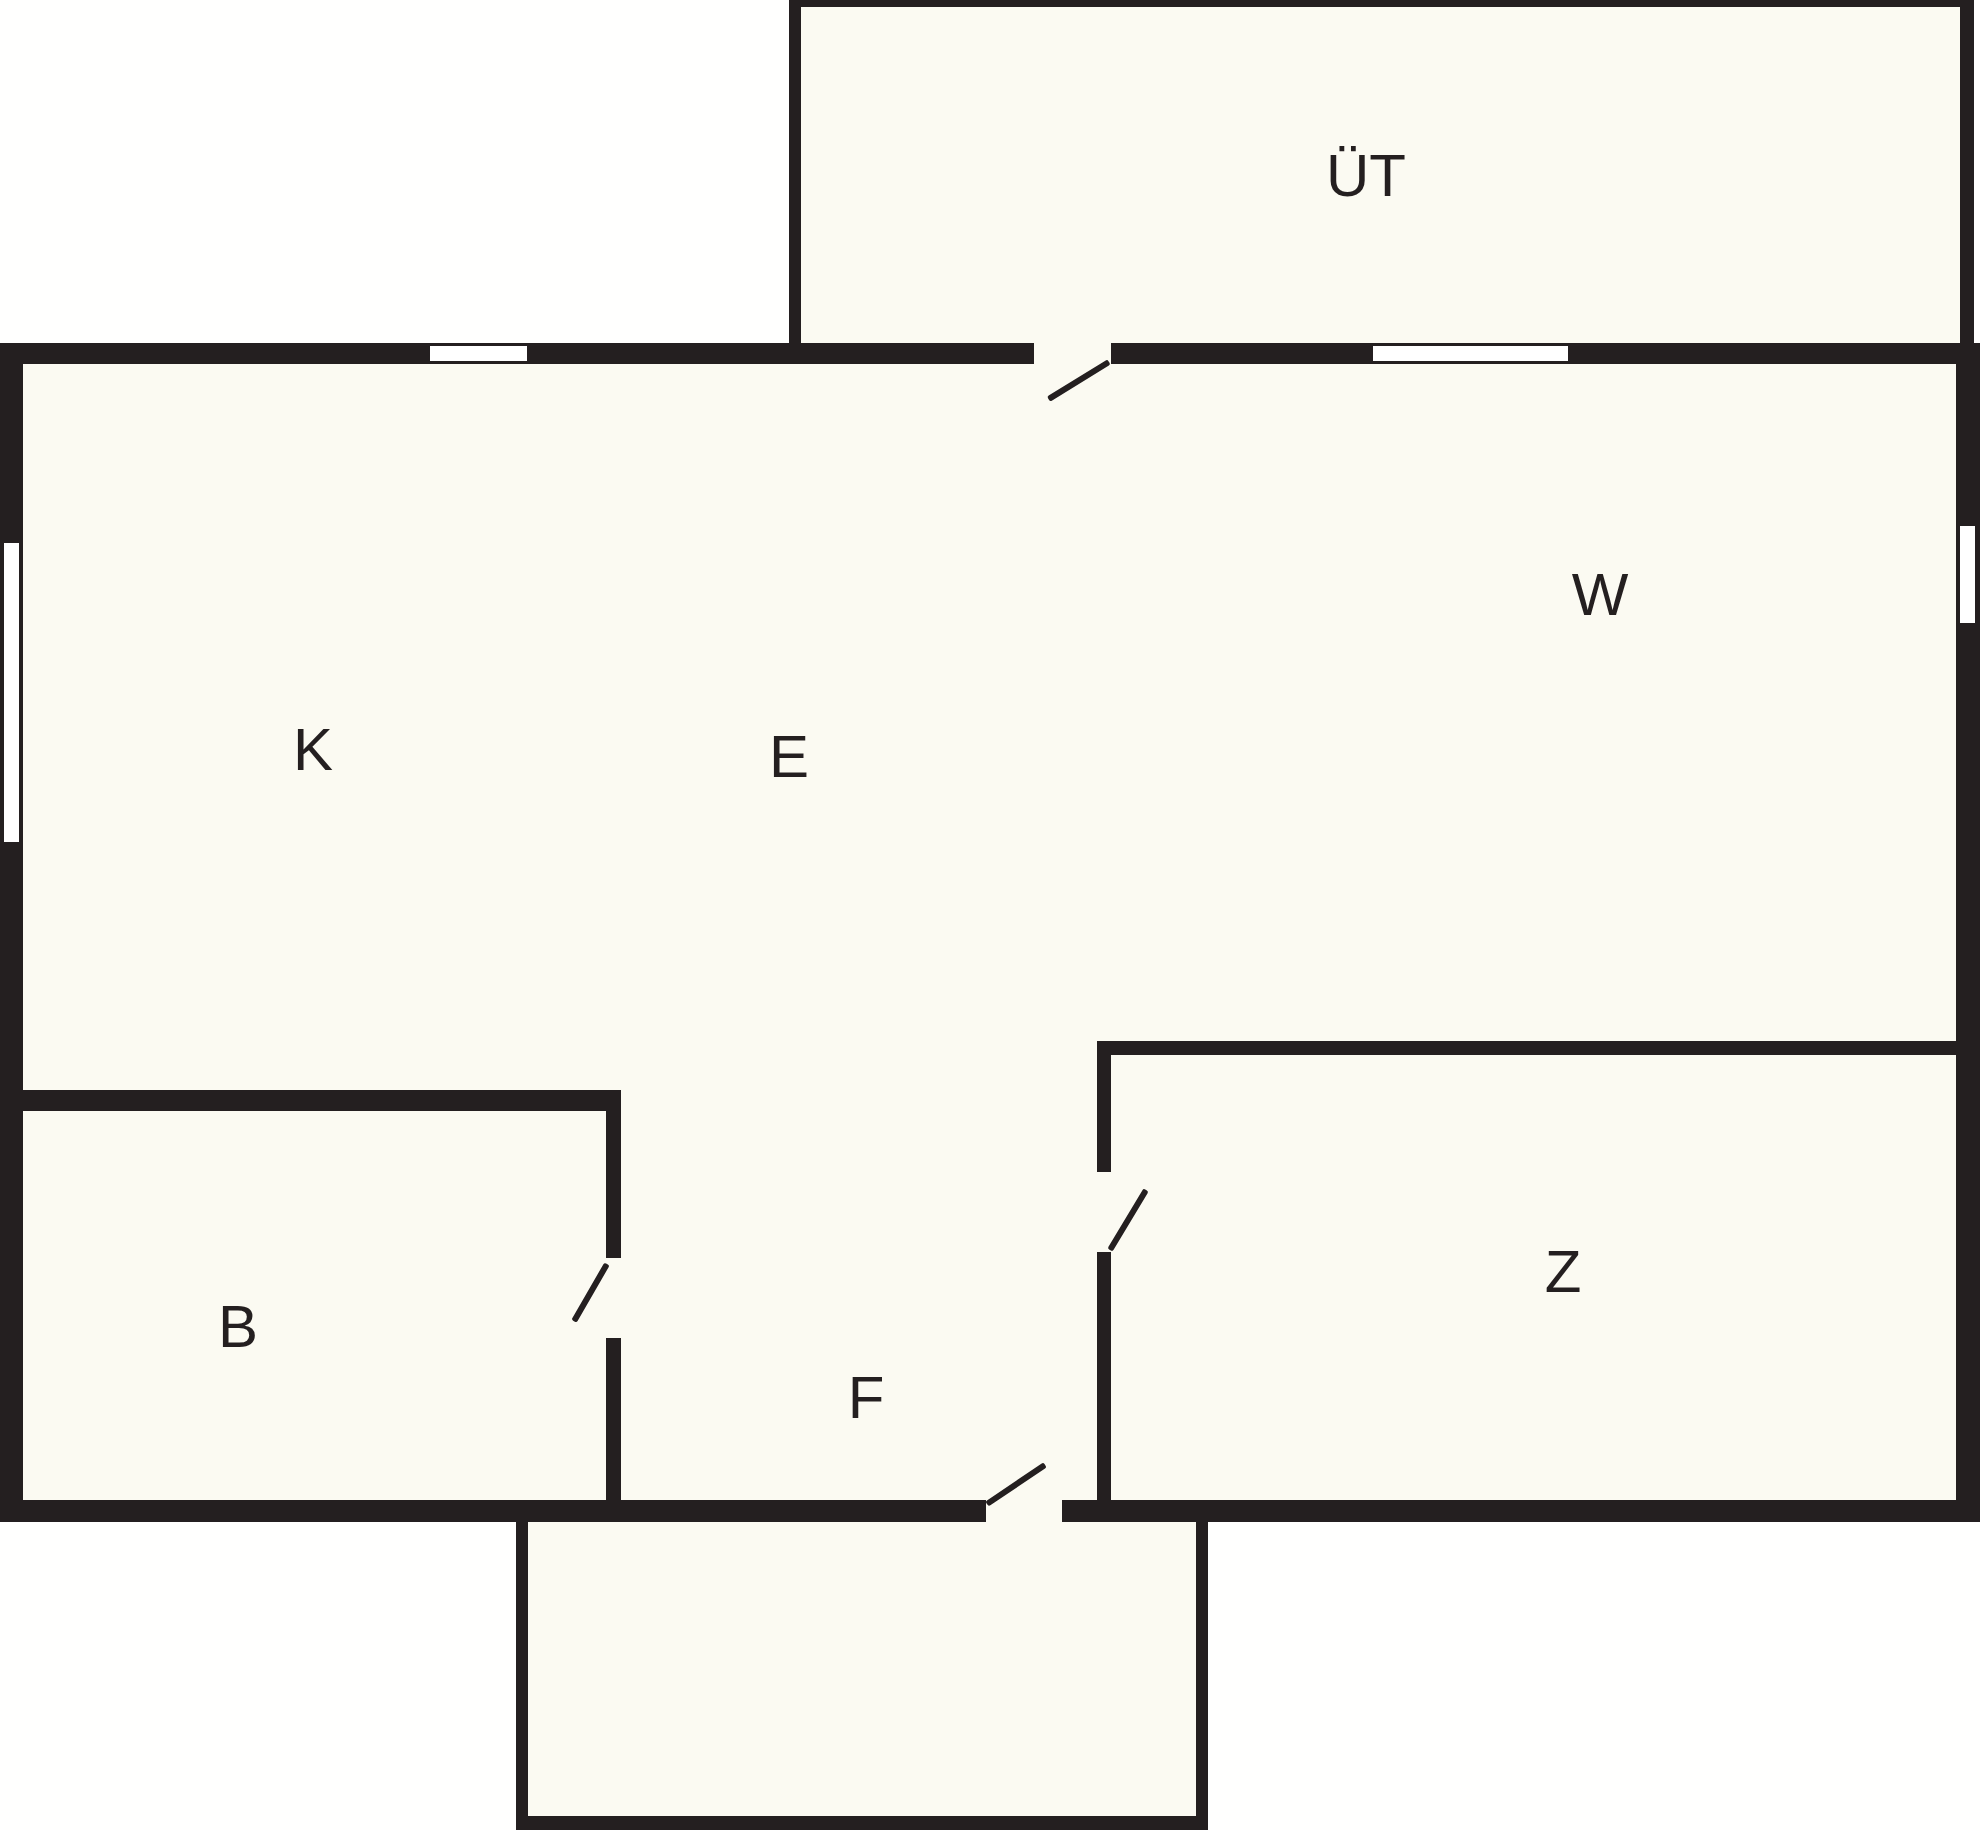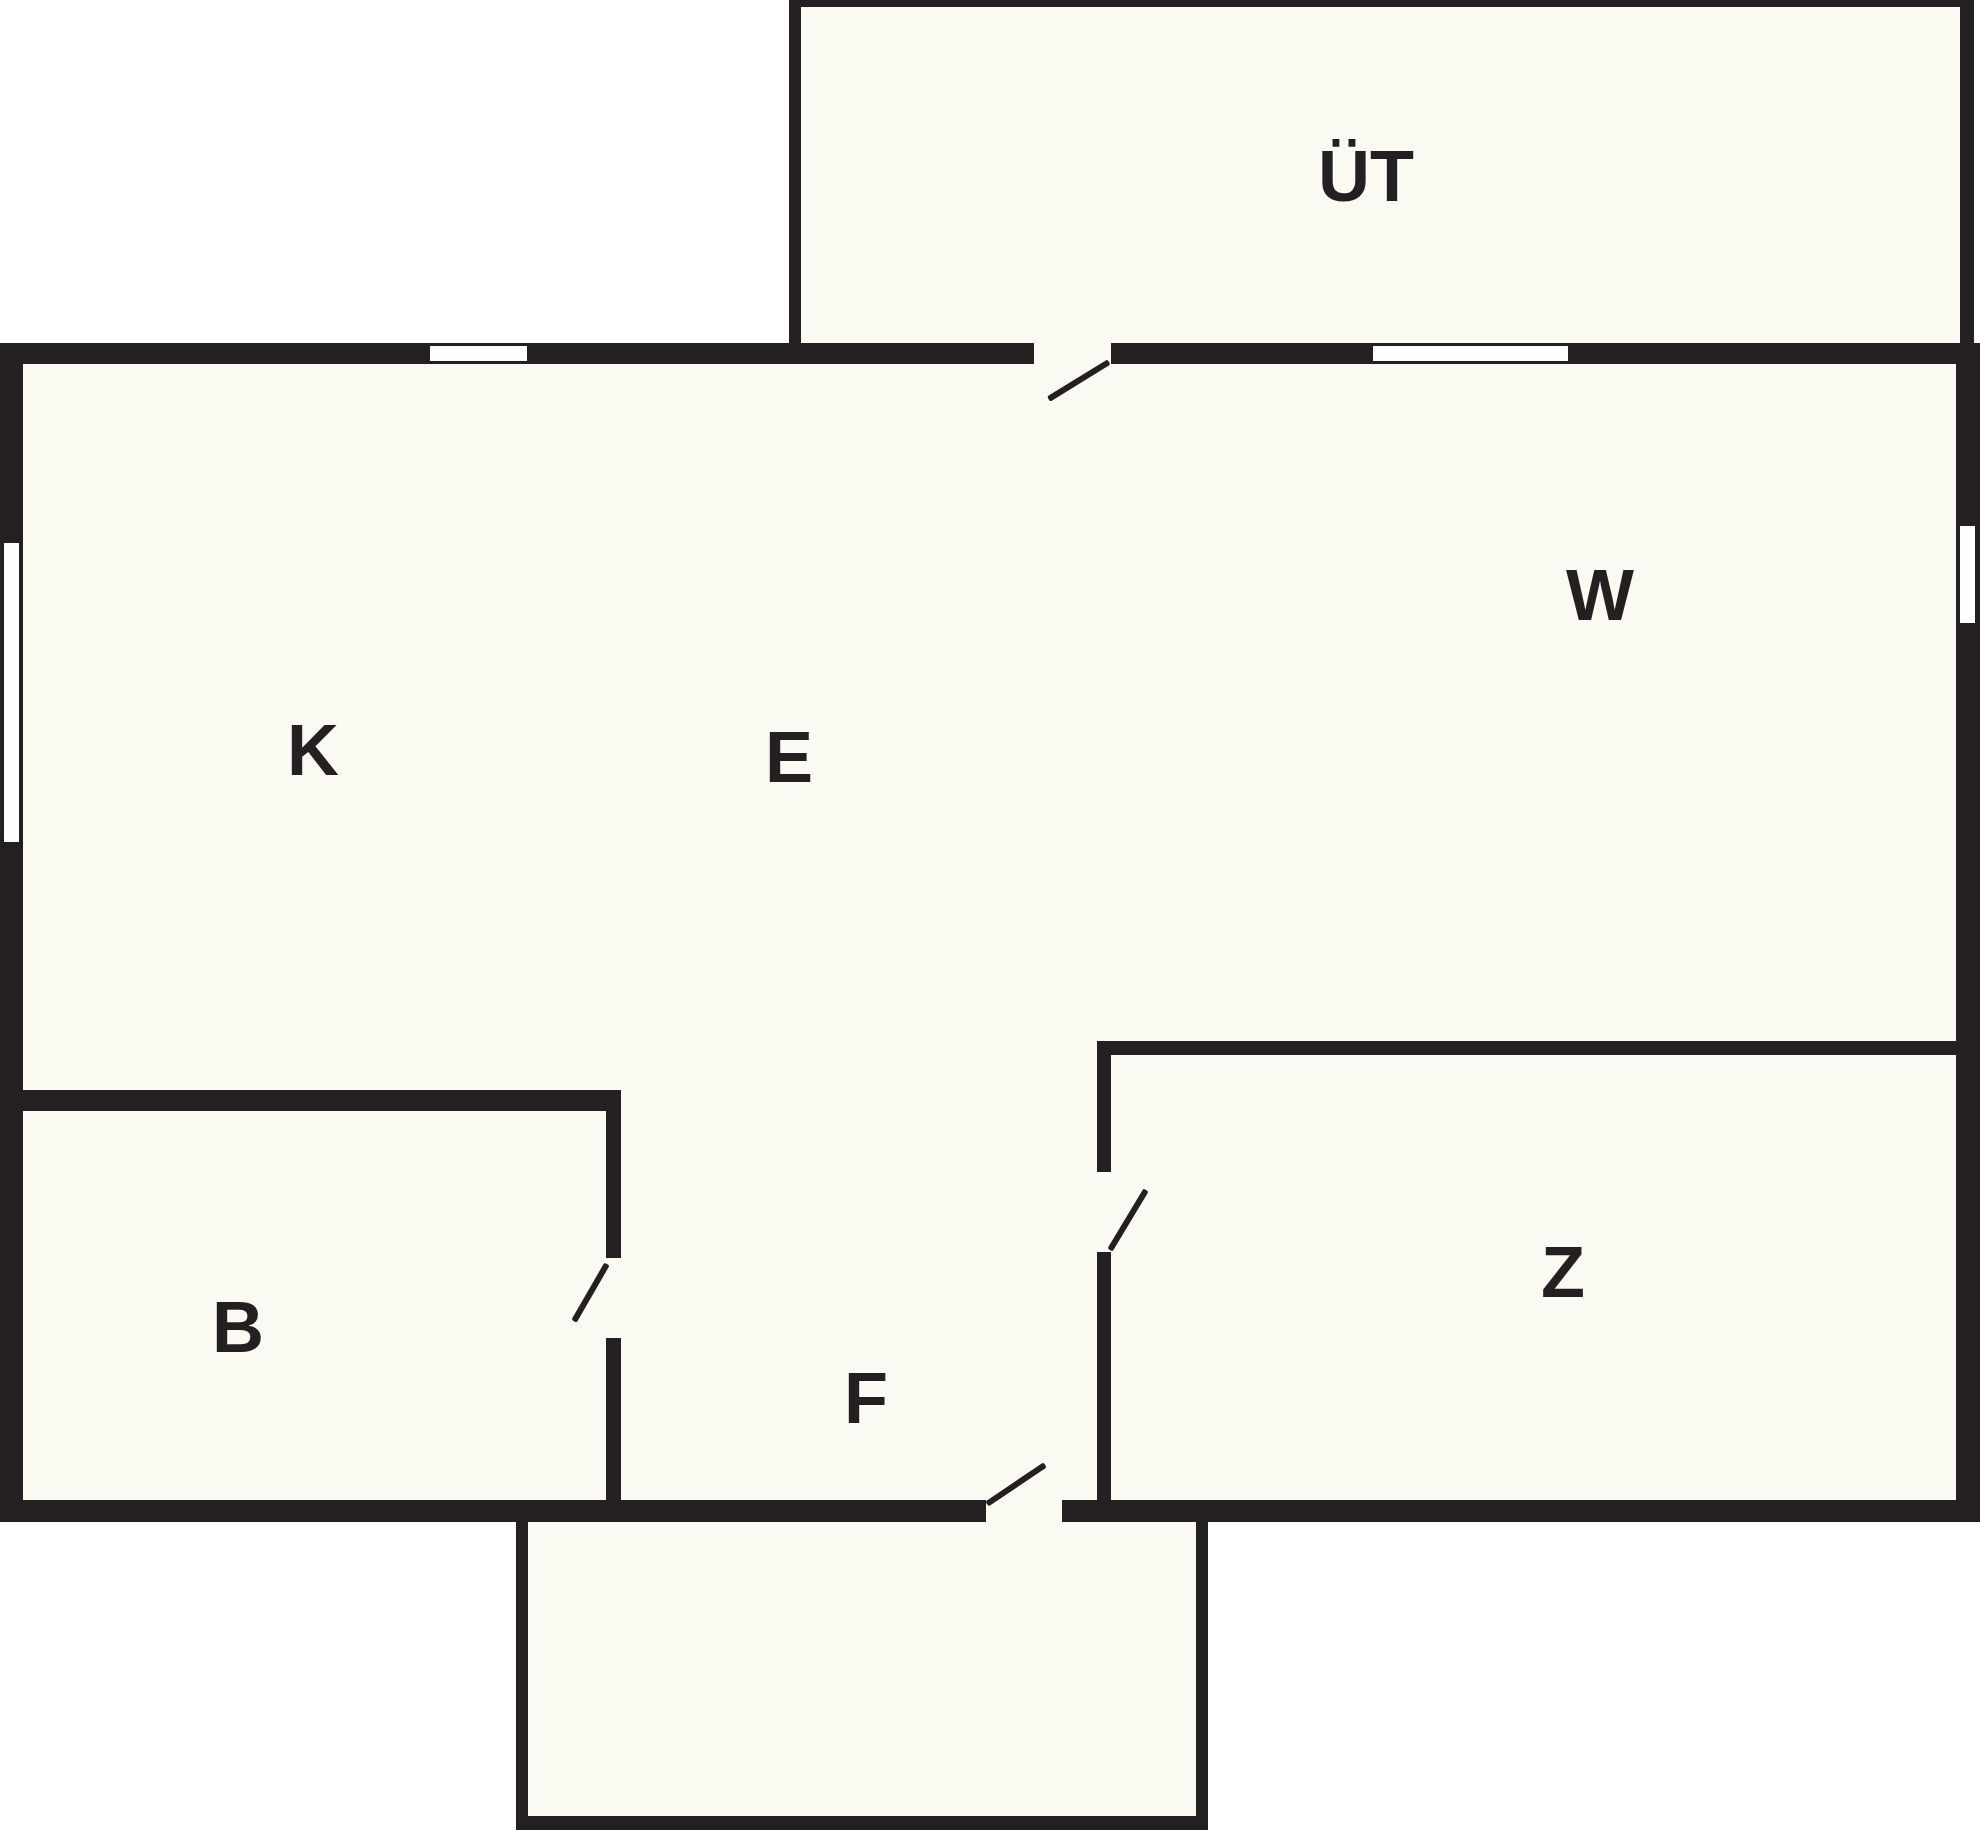--- a/index.html
+++ b/index.html
@@ -16,25 +16,24 @@
   .window { position: absolute; background: #ffffff; }
   .leaf {
     position: absolute; height: 6px;
     background: var(--wall, #241f20);
     transform-origin: 0 50%;
     border-radius: 2px;
   }
   .room-label {
     position: absolute;
     transform: translate(-50%, -50%);
-    font-size: 72px;
+    font-size: 60px;
     line-height: 1;
     color: var(--wall, #241f20);
     white-space: nowrap;
-    font-weight: bold;
   }
 
   
   .floor-ut    { left: 801px;  top: 6px;    width: 1159px; height: 337px; }
   .floor-main  { left: 23px;   top: 364px;  width: 1933px; height: 1136px; }
   .floor-lower { left: 528px;  top: 1522px; width: 668px;  height: 294px; }
 
   
   .wall-ut-top   { left: 789px;  top: 0;   width: 1185px; height: 7px; }
   .wall-ut-left  { left: 789px;  top: 0;   width: 12px;   height: 343px; }

